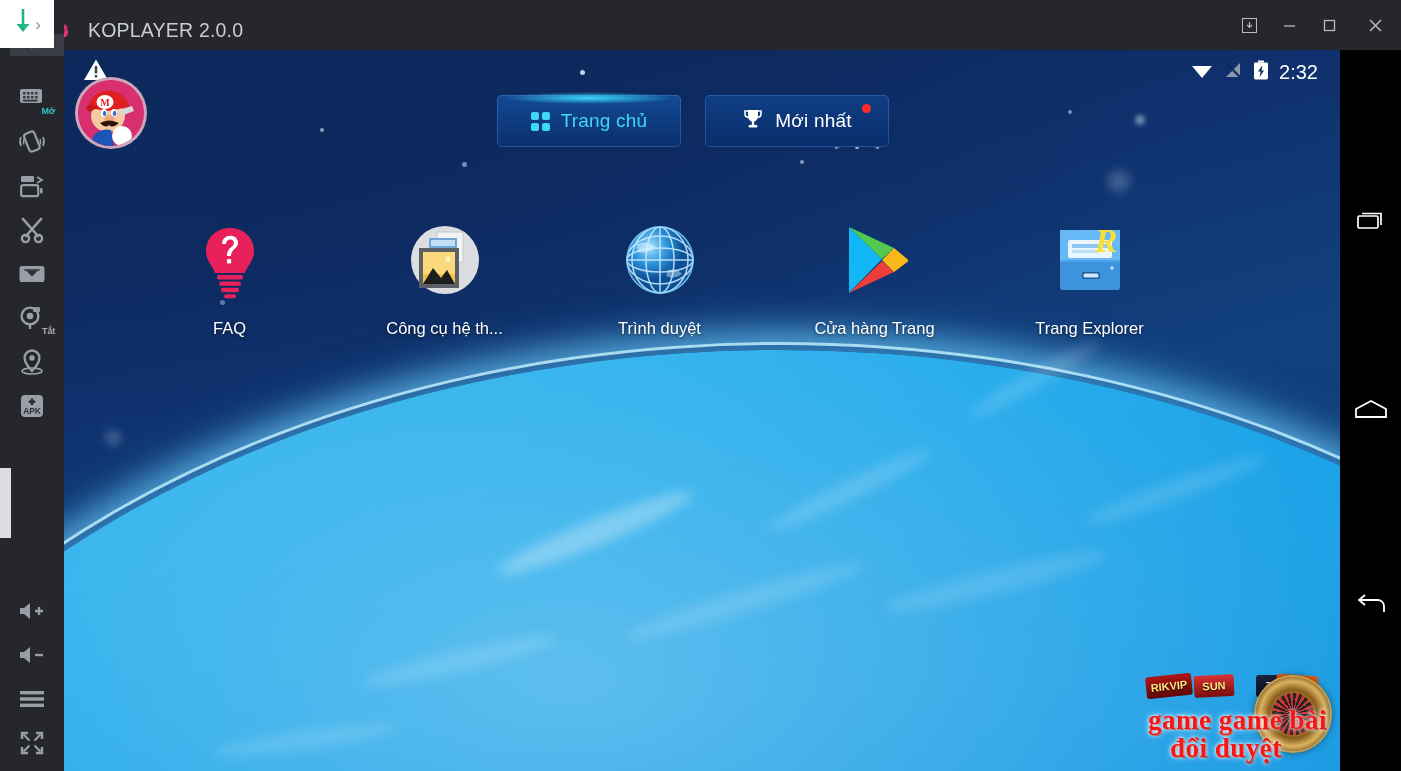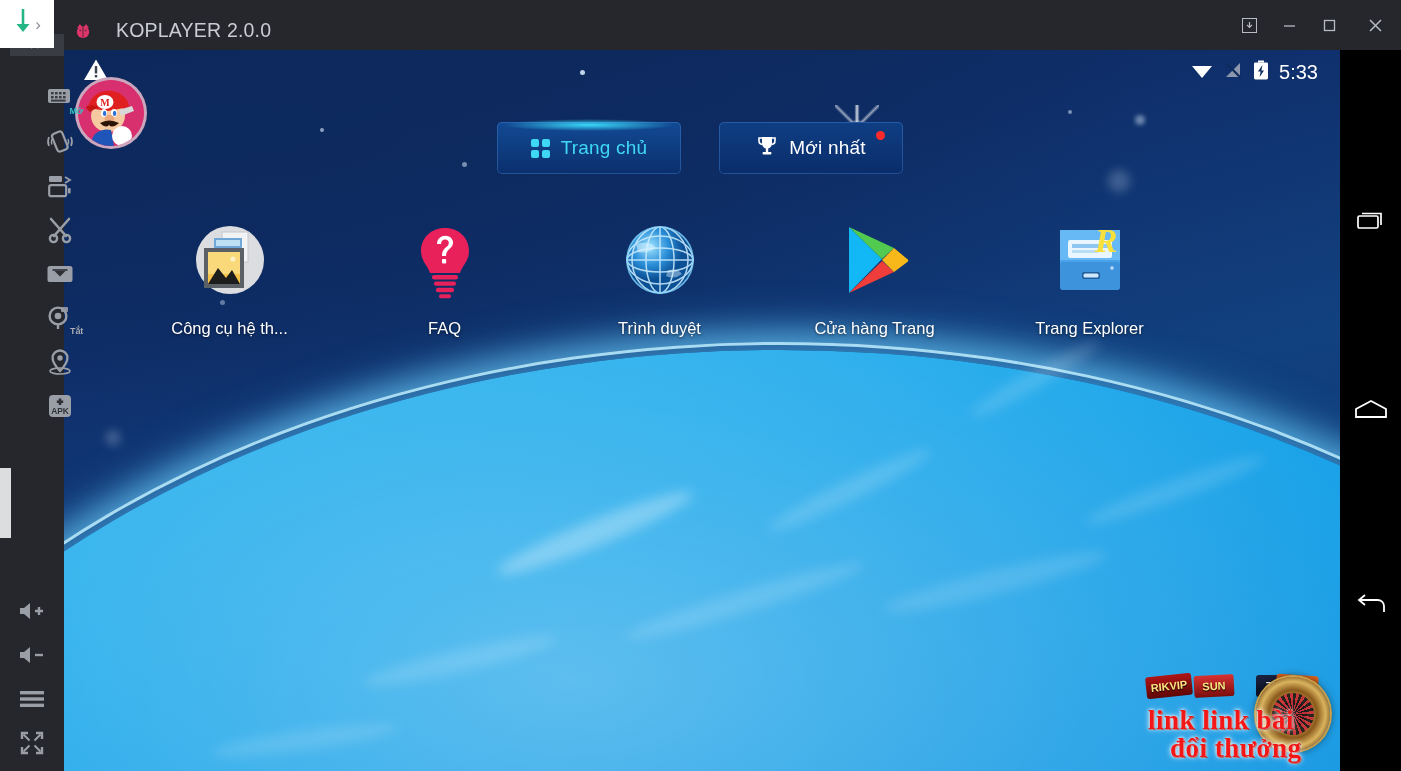--- a/index.html
+++ b/index.html
@@ -15,22 +15,22 @@
     background: #26272c;
   }
 
   
   .titlebar {
     position: absolute; left: 0; top: 0;
     width: 1401px; height: 50px;
     background: #26272c;
   }
   .title-wrap {
-    position: absolute; left: 73px; top: 0; height: 60px;
-    display: flex; align-items: center; gap: 23px;
+    position: absolute; left: 52px; top: 0; height: 60px;
+    display: flex; align-items: center; gap: 16px;
   }
   .ko-logo { width: 20px; height: 20px; position: relative; display:block; }
   .title-text {
     color: #c9ccd2; font-size: 19.5px; letter-spacing: .2px;
     font-family: "Liberation Sans", sans-serif;
   }
   .winbtns {
     position: absolute; right: 0; top: 0; height: 50px;
     display: flex; align-items: center;
   }
@@ -48,21 +48,21 @@
     background: #26272c;
     z-index: 4;
   }
   .lb-expand {
     position: absolute; left: 10px; top: 20px;
     width: 54px; height: 22px;
     background: #3a3c43;
     display: flex; align-items: center; justify-content: center;
   }
   .lb-icons {
-    position: absolute; left: 0; top: 62px; width: 64px; padding-left: 28px;
+    position: absolute; left: 0; top: 62px; width: 64px;
   }
   .lb-item {
     width: 64px; height: 44px;
     display: flex; align-items: center; justify-content: center;
     position: relative;
   }
   .lb-badge {
     position: absolute; right: 9px; bottom: 4px;
     font-size: 9px; color: #35c4c4; font-weight: bold;
     font-family: "Liberation Sans", sans-serif;
@@ -162,21 +162,21 @@
   .warn-tri { position: absolute; left: 14px; top: 0px; }
   .avatar {
     position: absolute; left: 6px; top: 19px;
     width: 72px; height: 72px; border-radius: 50%;
     background: #d8306f;
     border: 3px solid rgba(200,205,215,.75);
     overflow: hidden;
   }
 
   
-  .tabs { position: absolute; left: 437px; top: 72px; z-index: 3; display: flex; gap: 38px; }
+  .tabs { position: absolute; left: 437px; top: 45px; z-index: 3; display: flex; gap: 24px; }
   .tab {
     position: relative;
     height: 52px; min-width: 184px;
     border-radius: 5px;
     display: flex; align-items: center; justify-content: center; gap: 11px;
     background: linear-gradient(180deg, #0e3f86 0%, #0c3ركة 1%, #0a2f6e 100%);
     box-shadow: inset 0 0 0 1px rgba(80,150,230,.35);
   }
   .tab.home { background: linear-gradient(180deg, #124a94 0%, #0b2f6d 100%); }
   .tab.home::before {
@@ -471,21 +471,21 @@
           <path d="M2 2 L17 17" stroke="#0d2b5e" stroke-width="2.2"></path>
         </svg>
       </span>
       <span>
         <svg width="16" height="20" viewBox="0 0 16 20">
           <rect x="5" y="0.5" width="6" height="2" fill="#ffffff"></rect>
           <rect x="1" y="2.5" width="14" height="17" rx="1.4" fill="#ffffff"></rect>
           <path d="M9.4 5 L5 11.4 H7.6 L6.6 17 L11 10.4 H8.4 Z" fill="#0d2b5e"></path>
         </svg>
       </span>
-      <span class="clock">5:33</span>
+      <span class="clock">2:32</span>
     </div>
 
     <div class="avatar-wrap">
       <span class="warn-tri">
         <svg width="26" height="24" viewBox="0 0 26 24">
           <path d="M13 1.5 L25 22 L1 22 Z" fill="#ffffff"></path>
           <rect x="11.8" y="8" width="2.4" height="7.5" fill="#3c4350"></rect>
           <rect x="11.8" y="17" width="2.4" height="2.4" fill="#3c4350"></rect>
         </svg>
       </span>
@@ -535,52 +535,52 @@
             <rect x="9.8" y="13" width="2.4" height="4" fill="#ffffff"></rect>
             <rect x="6.6" y="17" width="8.8" height="2.6" rx="0.8" fill="#ffffff"></rect>
           </svg>
         </span>
         <span class="tab-label">Mới nhất</span>
         <span class="red-dot"></span>
       </div>
     </div>
 
     <div class="apps">
+
+      <div class="app">
+        <span class="app-icon">
+          <svg width="88" height="88" viewBox="0 0 88 88">
+            <path d="M44 10 C30 10 20 20 20 33 C20 43 27 48 29 55 L59 55 C61 48 68 43 68 33 C68 20 58 10 44 10 Z" fill="#e8215a"></path>
+            <rect x="31" y="57" width="26" height="4.4" rx="2" fill="#e8215a"></rect>
+            <rect x="33" y="63.4" width="22" height="4.4" rx="2" fill="#e8215a"></rect>
+            <rect x="35" y="69.8" width="18" height="4.4" rx="2" fill="#e8215a"></rect>
+            <rect x="38" y="76.2" width="12" height="4" rx="2" fill="#e8215a"></rect>
+            <path d="M36 26 C36 19 43 16 48 18.5 C53 21 53.5 27 49 30.5 C46 33 45 35 45 38 L41 38 C41 33 43 30.5 46 28.5 C48.6 26.7 48.4 22.8 45.6 21.8 C42.6 20.8 40 22.6 40 26 Z" fill="#ffffff"></path>
+            <rect x="41" y="41" width="4.2" height="4.4" rx="1" fill="#ffffff"></rect>
+          </svg>
+        </span>
+        <span class="app-label">FAQ</span>
+      </div>
 
       <div class="app">
         <span class="app-icon">
           <svg width="88" height="88" viewBox="0 0 88 88">
             <circle cx="44" cy="42" r="34" fill="#dcdde0"></circle>
             <rect x="36" y="14" width="26" height="30" fill="#f2f3f5" stroke="#c6c8cc"></rect>
             <rect x="28" y="20" width="28" height="30" fill="#6fa8d8"></rect>
             <rect x="30" y="22" width="24" height="6" fill="#bfe0f5"></rect>
             <rect x="30" y="30" width="24" height="18" fill="#2f4a5c"></rect>
             <rect x="18" y="30" width="40" height="40" fill="#5b6066"></rect>
             <rect x="22" y="34" width="32" height="32" fill="#f5c24a"></rect>
             <rect x="22" y="34" width="32" height="22" fill="#f9d97a"></rect>
             <path d="M22 66 L32 50 L40 60 L46 52 L54 66 Z" fill="#1d1d1d"></path>
             <circle cx="47" cy="41" r="2.6" fill="#fff3c4"></circle>
           </svg>
         </span>
         <span class="app-label">Công cụ hệ th...</span>
-      </div>
-
-      <div class="app">
-        <span class="app-icon">
-          <svg width="88" height="88" viewBox="0 0 88 88">
-            <path d="M44 10 C30 10 20 20 20 33 C20 43 27 48 29 55 L59 55 C61 48 68 43 68 33 C68 20 58 10 44 10 Z" fill="#e8215a"></path>
-            <rect x="31" y="57" width="26" height="4.4" rx="2" fill="#e8215a"></rect>
-            <rect x="33" y="63.4" width="22" height="4.4" rx="2" fill="#e8215a"></rect>
-            <rect x="35" y="69.8" width="18" height="4.4" rx="2" fill="#e8215a"></rect>
-            <rect x="38" y="76.2" width="12" height="4" rx="2" fill="#e8215a"></rect>
-            <path d="M36 26 C36 19 43 16 48 18.5 C53 21 53.5 27 49 30.5 C46 33 45 35 45 38 L41 38 C41 33 43 30.5 46 28.5 C48.6 26.7 48.4 22.8 45.6 21.8 C42.6 20.8 40 22.6 40 26 Z" fill="#ffffff"></path>
-            <rect x="41" y="41" width="4.2" height="4.4" rx="1" fill="#ffffff"></rect>
-          </svg>
-        </span>
-        <span class="app-label">FAQ</span>
       </div>
 
       <div class="app">
         <span class="app-icon">
           <svg width="88" height="88" viewBox="0 0 88 88">
             <defs>
               <radialGradient id="gl" cx="35%" cy="30%">
                 <stop offset="0%" stop-color="#9fe3ff"></stop>
                 <stop offset="55%" stop-color="#2a8fd8"></stop>
                 <stop offset="100%" stop-color="#0b4f94"></stop>
@@ -634,22 +634,22 @@
         <span class="app-label">Trang Explorer</span>
       </div>
     </div>
 
     <div class="watermark">
       <div class="wm-chip" style="left:4px;width:46px;background:linear-gradient(180deg,#b01515,#5d0707);transform:rotate(-6deg);">RIKVIP</div>
       <div class="wm-chip" style="left:52px;width:40px;background:linear-gradient(180deg,#d93232,#7a0d0d);transform:rotate(-3deg);">SUN</div>
       <div class="wm-chip" style="left:94px;width:38px;background:linear-gradient(180deg,#1b2340,#0a0f22);color:#ffffff;margin-left:20px;">789</div>
       <div class="wm-chip" style="left:134px;width:42px;background:linear-gradient(180deg,#e0661e,#8a2b06);transform:rotate(4deg);">IWIN</div>
       <div class="wheel"></div>
-      <div class="wm-line wm1">link link bài</div>
-      <div class="wm-line wm2">đổi thưởng</div>
+      <div class="wm-line wm1">game game bài</div>
+      <div class="wm-line wm2">đổi duyệt</div>
     </div>
   </div>
 
   <div class="rightbar">
     <div class="rb-sp-1"></div>
     <div class="rb-item">
       <span>
         <svg width="30" height="26" viewBox="0 0 30 26">
           <rect x="2" y="9" width="20" height="12" rx="1.6" fill="none" stroke="#ffffff" stroke-width="1.7"></rect>
           <path d="M6 6.5 H25 V18" fill="none" stroke="#ffffff" stroke-width="1.7"></path>

